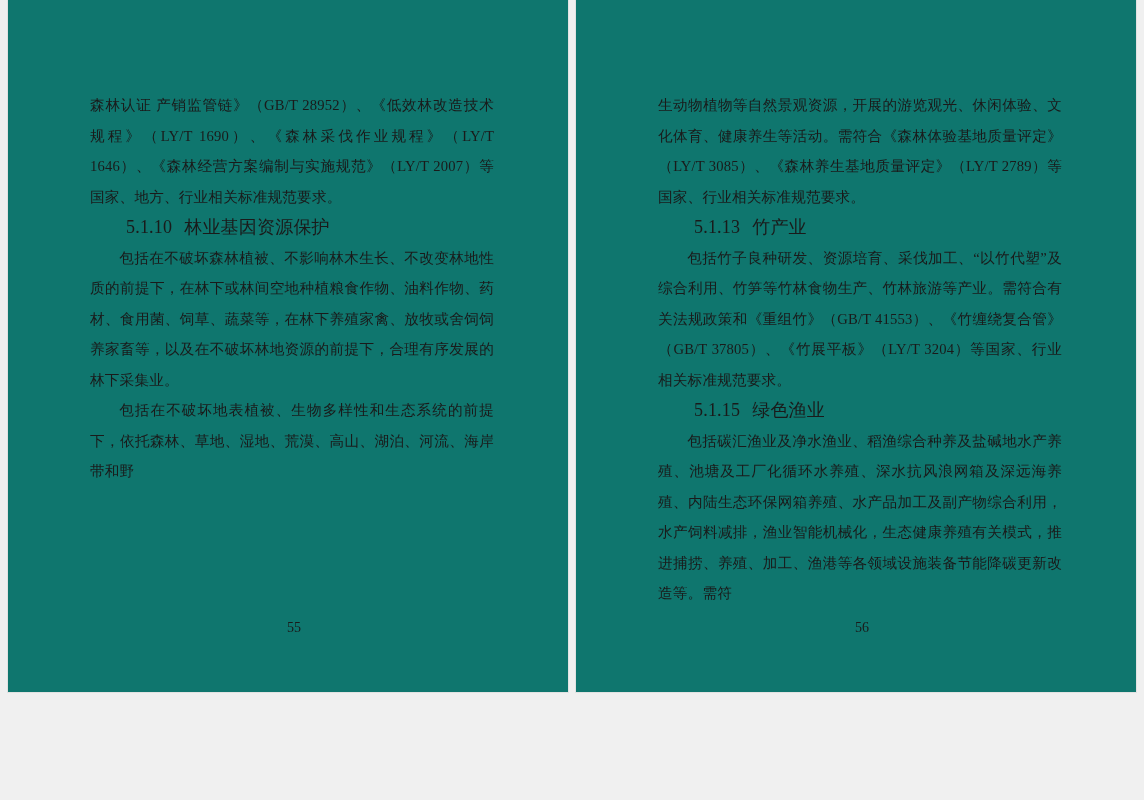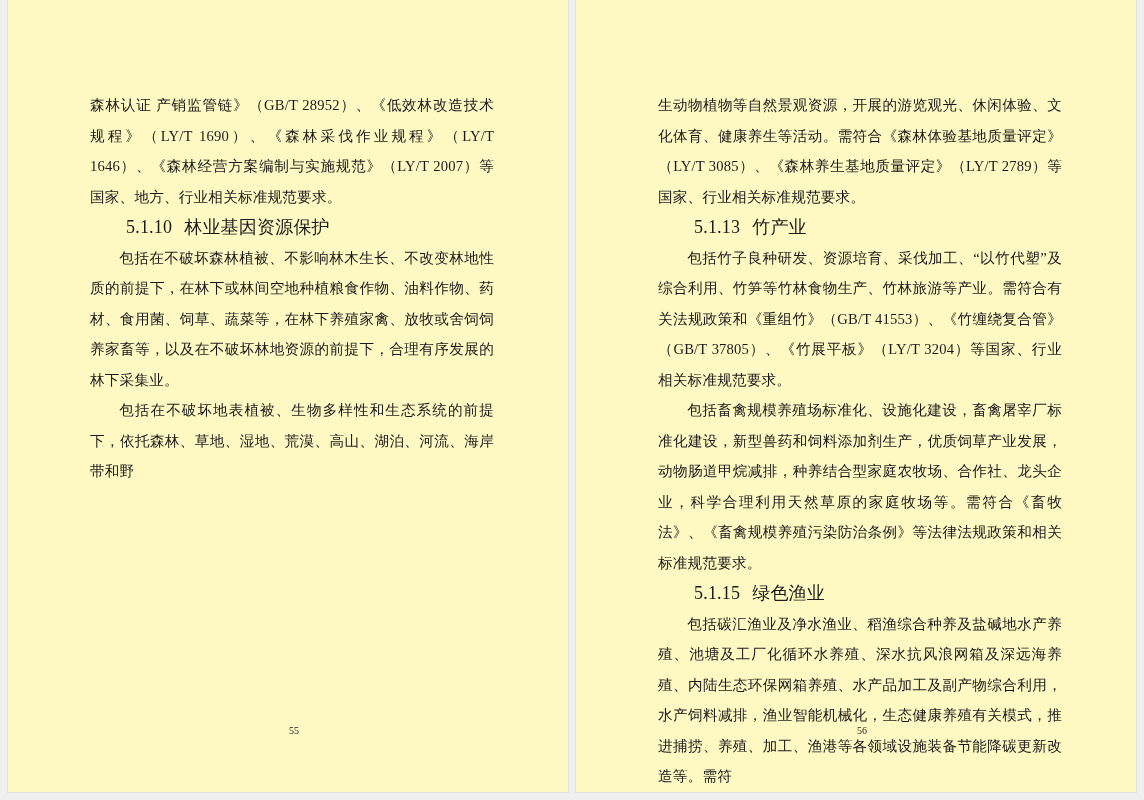--- a/index.html
+++ b/index.html
@@ -16,23 +16,23 @@
   .spread {
     display: flex;
     flex-direction: row;
     gap: 8px;
     width: 1144px;
     height: 800px;
     align-items: flex-start;
     justify-content: flex-start;
   }
   .page {
-    background: #fef9c3;
+    background: #0f766e;
     width: 560px;
-    height: 792px;
+    height: 692px;
     box-sizing: border-box;
     position: relative;
     box-shadow: 0 0 0 1px #e2e2e2;
   }
   .page-left { margin-left: 8px; }
   .page-body {
     position: absolute;
     left: 82px;
     right: 74px;
     top: 90px;
@@ -63,21 +63,21 @@
   }
   .heading .title {
     margin-left: 12px;
   }
   .page-number {
     position: absolute;
     bottom: 56px;
     left: 0;
     right: 0;
     text-align: center;
-    font-size: 10px;
+    font-size: 14px;
     color: #1a1a1a;
     font-family: "Liberation Serif", "DejaVu Serif", serif;
     margin-left: 12px;
   }
 </style>
 </head>
 <body>
 
 <div class="spread">
 
@@ -93,21 +93,20 @@
     <div class="page-number">55</div>
   </div>
 
   <div class="page page-right">
     <div class="page-body">
       <p class="para">生动物植物等自然景观资源，开展的游览观光、休闲体验、文化体育、健康养生等活动。需符合《森林体验基地质量评定》（LY/T 3085）、《森林养生基地质量评定》（LY/T 2789）等国家、行业相关标准规范要求。</p>
       <p class="heading">
         <span class="num">5.1.13</span><span class="title">竹产业</span>
       </p>
       <p class="para indent">包括竹子良种研发、资源培育、采伐加工、“以竹代塑”及综合利用、竹笋等竹林食物生产、竹林旅游等产业。需符合有关法规政策和《重组竹》（GB/T 41553）、《竹缠绕复合管》（GB/T 37805）、《竹展平板》（LY/T 3204）等国家、行业相关标准规范要求。</p>
-      <p class="para indent">包括畜禽规模养殖场标准化、设施化建设，畜禽屠宰厂标准化建设，新型兽药和饲料添加剂生产，优质饲草产业发展，动物肠道甲烷减排，种养结合型家庭农牧场、合作社、龙头企业，科学合理利用天然草原的家庭牧场等。需符合《畜牧法》、《畜禽规模养殖污染防治条例》等法律法规政策和相关标准规范要求。</p>
       <p class="heading">
         <span class="num">5.1.15</span><span class="title">绿色渔业</span>
       </p>
       <p class="para indent">包括碳汇渔业及净水渔业、稻渔综合种养及盐碱地水产养殖、池塘及工厂化循环水养殖、深水抗风浪网箱及深远海养殖、内陆生态环保网箱养殖、水产品加工及副产物综合利用，水产饲料减排，渔业智能机械化，生态健康养殖有关模式，推进捕捞、养殖、加工、渔港等各领域设施装备节能降碳更新改造等。需符</p>
     </div>
     <div class="page-number">56</div>
   </div>
 
 </div>
 

